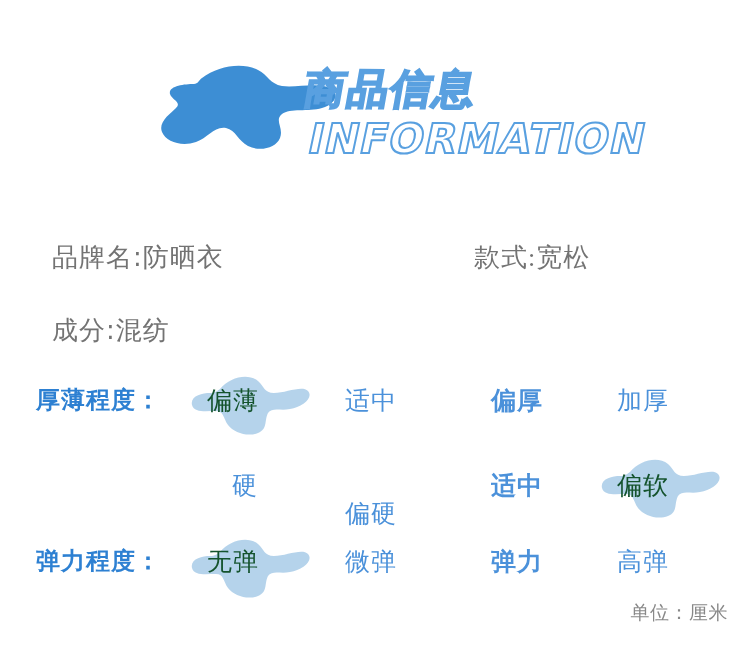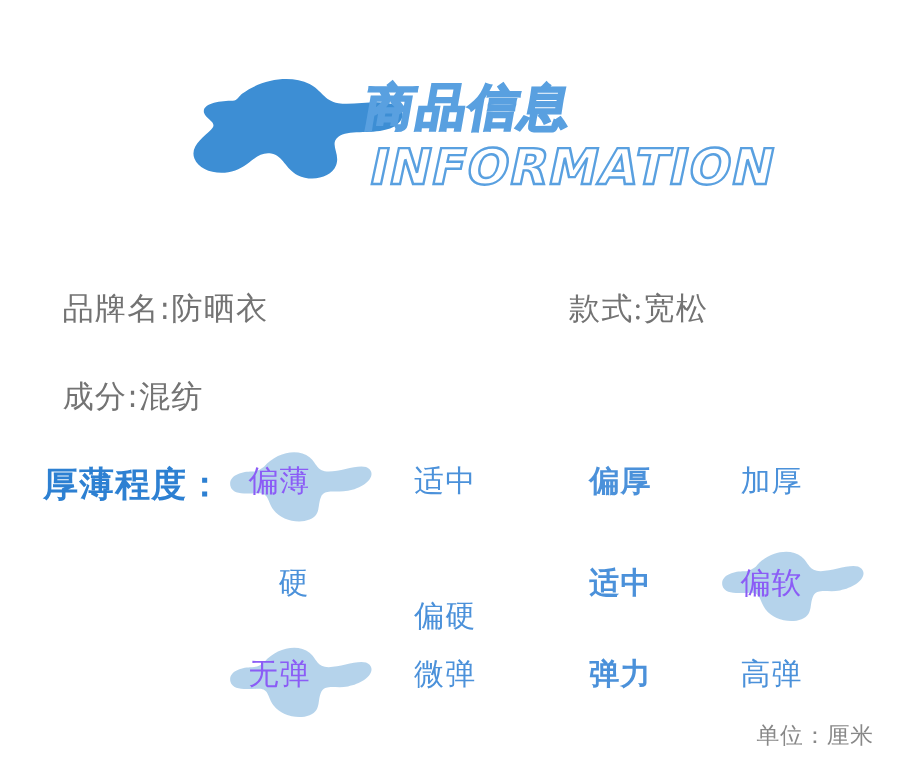--- a/index.html
+++ b/index.html
@@ -99,37 +99,37 @@
     height: 62px;
   }
   #spec-row-0 { top: 375px; }
   #spec-row-1 { top: 460px; }
   #spec-row-2 { top: 536px; }
 
   .spec-label {
     position: absolute;
     left: 36px;
     top: 9px;
-    font-size: 29px;
+    font-size: 24px;
     font-weight: 700;
     color: #2d80d2;
     letter-spacing: 1px;
     white-space: nowrap;
   }
   .spec-option {
     position: absolute;
     top: 9px;
     font-size: 25px;
     color: #4b91da;
     letter-spacing: 1px;
     white-space: nowrap;
     z-index: 2;
   }
   .spec-option.selected {
-    color: #8b5cf6;
+    color: #14532d;
   }
   .opt-blob {
     position: absolute;
     z-index: 1;
     pointer-events: none;
   }
 
   
   .col-0 { left: 207px; }
   .col-1 { left: 345px; }
@@ -219,20 +219,21 @@
       </svg>
     </div>
 
     <div class="spec-option col-0">硬</div>
     <div class="spec-option col-1">偏硬</div>
     <div class="spec-option col-2">适中</div>
     <div class="spec-option selected col-3">偏软</div>
   </div>
 
   <div class="spec-row" id="spec-row-2">
+    <div class="spec-label">弹力程度：</div>
 
     <div class="opt-blob" style="left:190px; top:-4px; width:120px; height:72px;">
       <svg viewBox="0 0 120 72" width="120" height="72" aria-hidden="true">
         <path d="M30 20 C40 8, 58 4, 68 12 C74 17, 74 24, 84 24
                  C96 24, 112 16, 118 22 C124 29, 112 38, 100 40
                  C90 42, 82 38, 78 44 C74 52, 78 60, 68 64
                  C58 68, 44 64, 38 56 C33 49, 34 42, 26 42
                  C16 42, 4 44, 2 36 C0 27, 12 24, 20 24 C25 24, 27 22, 30 20 Z" fill="#a8cbe8" opacity="0.85"></path>
       </svg>
     </div>

